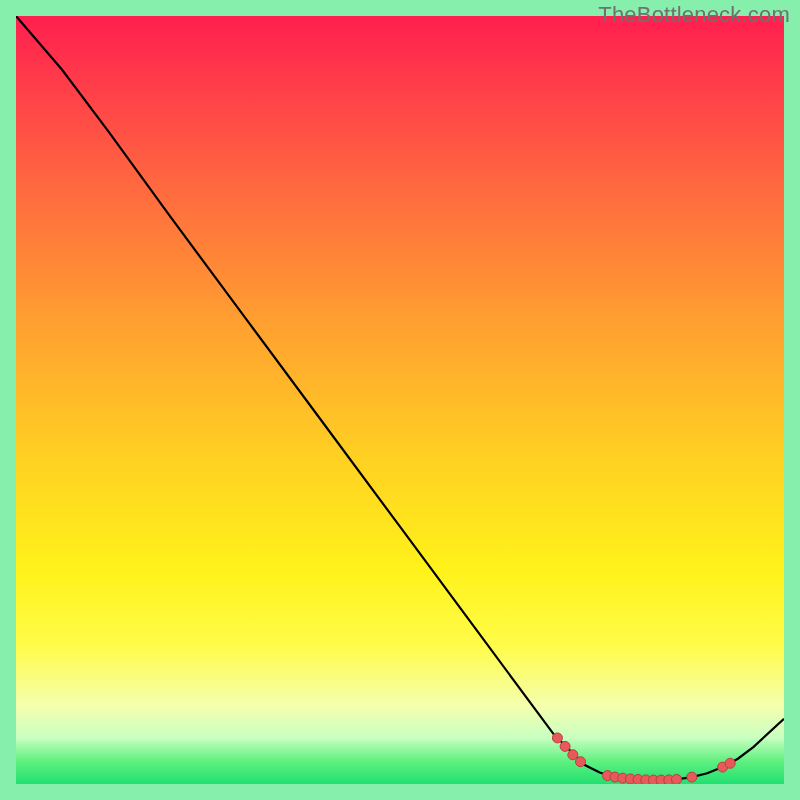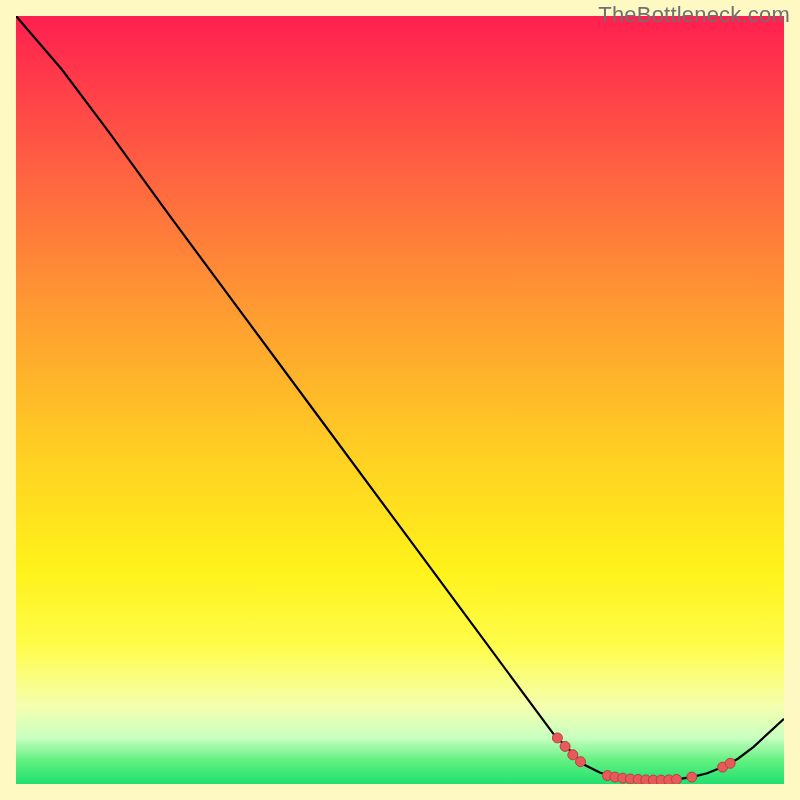--- a/index.html
+++ b/index.html
@@ -8,21 +8,21 @@
     width: 800px;
     height: 800px;
     background: #000;
     overflow: hidden;
     font-family: Arial, Helvetica, sans-serif;
   }
   .container {
     position: relative;
     width: 800px;
     height: 800px;
-    background: #fef9c3;
+    background: #86efac;
   }
   .plot-area {
     position: absolute;
     left: 16px;
     top: 16px;
     width: 768px;
     height: 768px;
     
     background: linear-gradient(
       to bottom,

